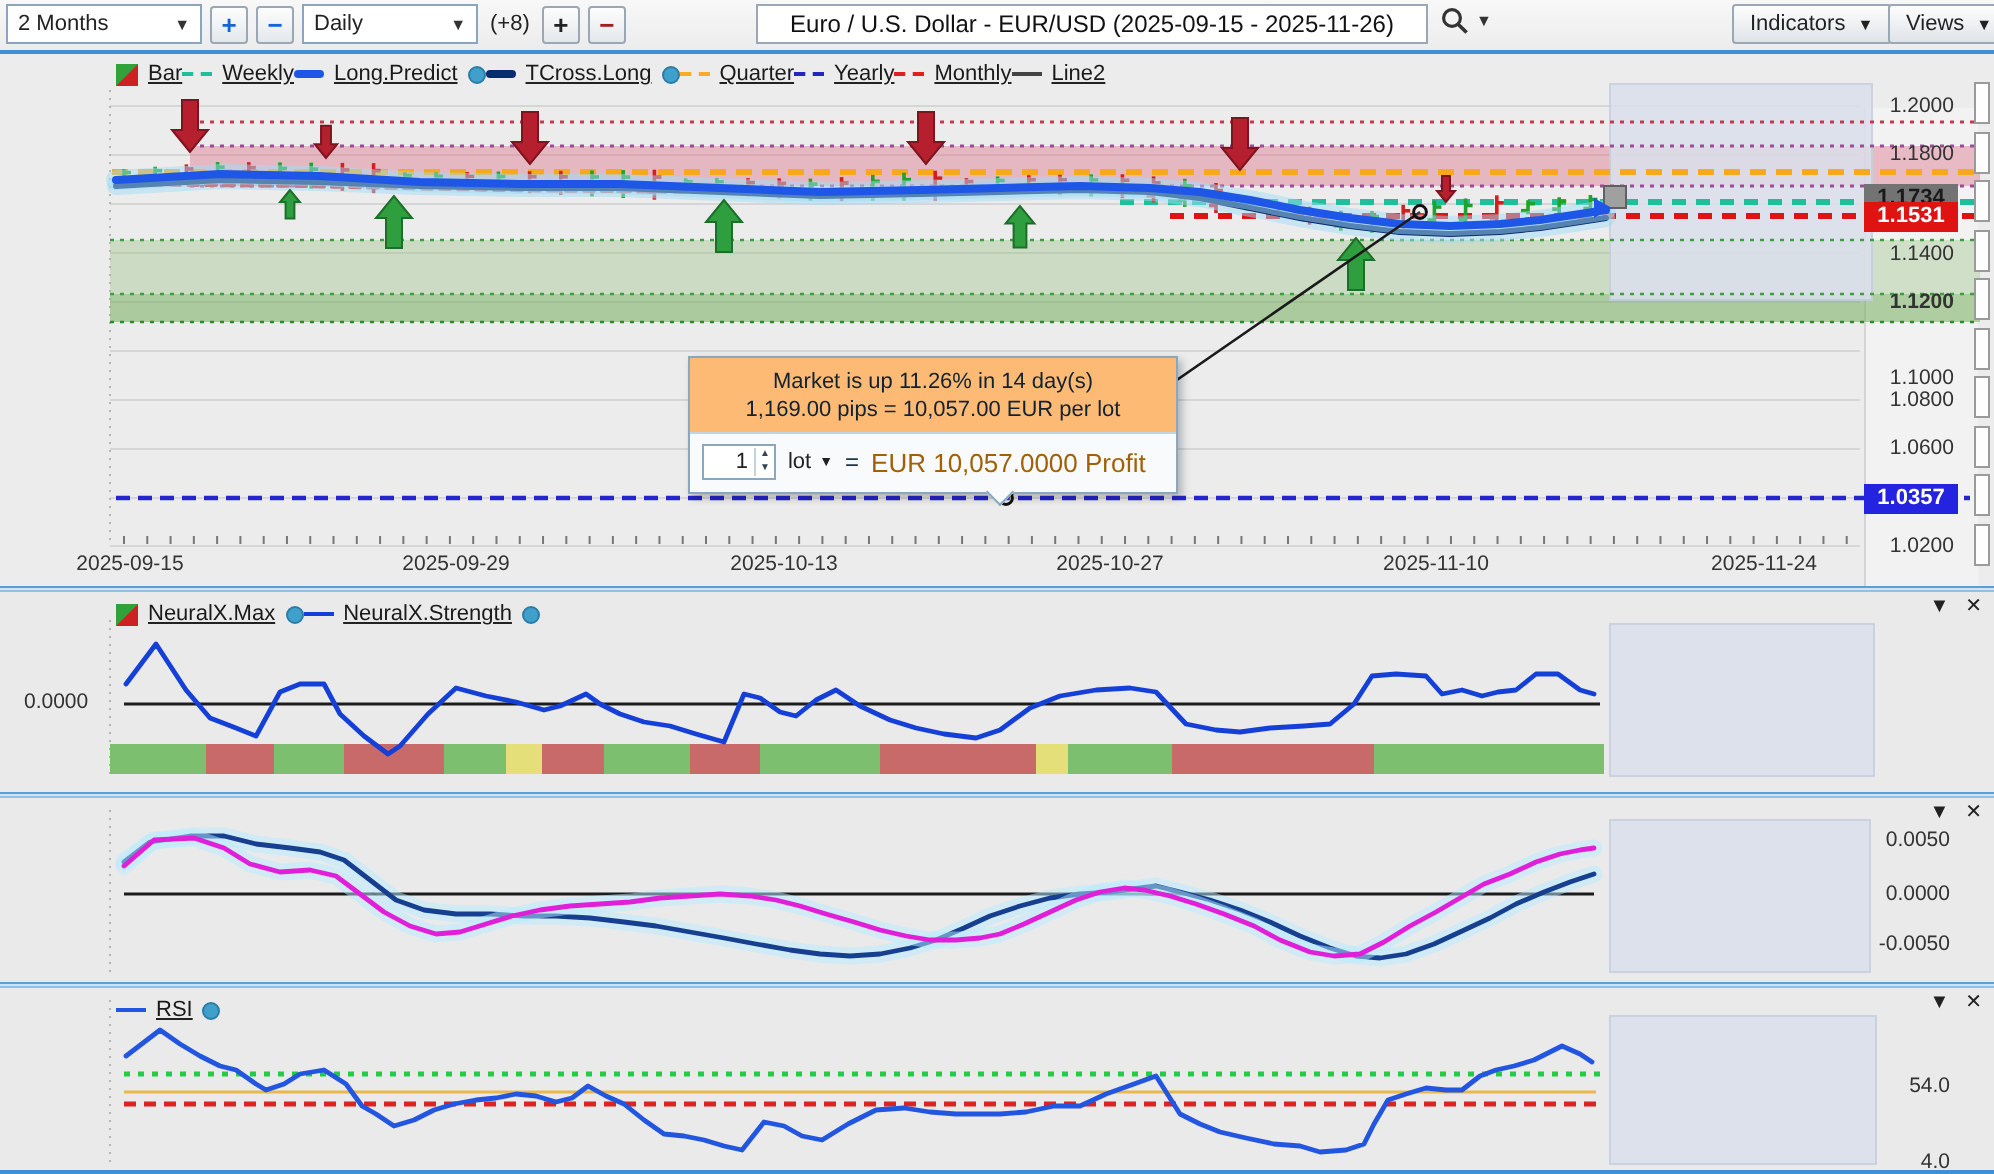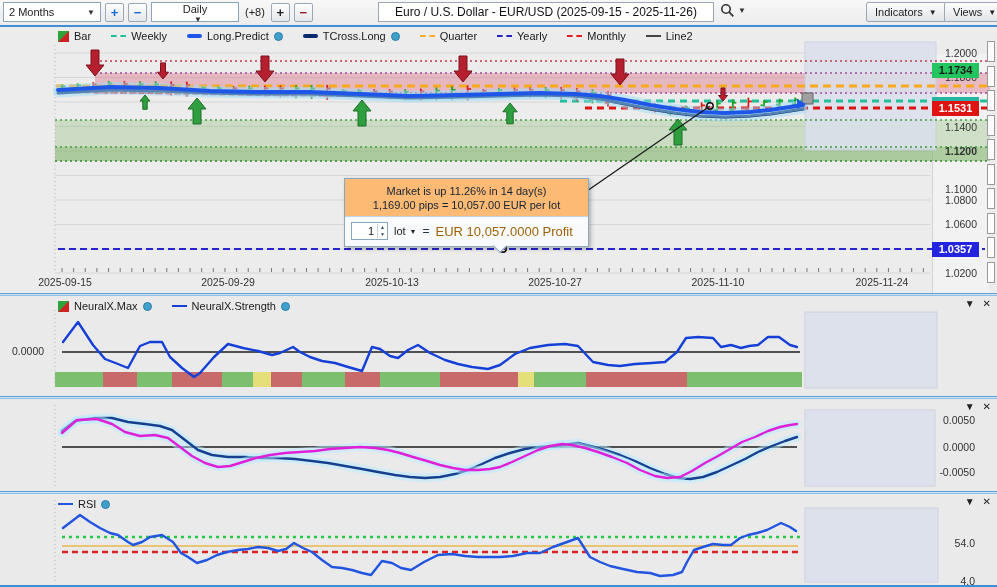--- a/index.html
+++ b/index.html
@@ -5,21 +5,21 @@
   html,body{margin:0;padding:0;background:#d8d8d8;}
   #app{position:relative;width:997px;height:587px;background:#f0f0f0;overflow:hidden;
        font-family:"Liberation Sans",sans-serif;color:#222;font-size:11px;}
   
   #toolbar{position:absolute;left:0;top:0;width:997px;height:25px;background:linear-gradient(#f8f8f8,#ececec);}
   .tb-left{position:absolute;left:3px;top:2px;display:flex;align-items:center;gap:4px;}
   .select{display:flex;align-items:center;justify-content:space-between;background:#fff;border:1px solid #8aa5bd;
           height:18px;padding:0 5px;font-size:11px;cursor:default;}
   .select .caret{font-size:8px;color:#333;margin-left:6px;}
   #range-select{width:86px;}
-  #period-select{width:76px;flex-direction:column;}
+  #period-select{width:76px;}
   .tbtn{width:19px;height:19px;border:1px solid #9aa8b5;background:linear-gradient(#fdfdfd,#e4e8ec);
         font-size:13px;font-weight:bold;line-height:15px;padding:0;cursor:pointer;border-radius:2px;}
   .tbtn.blue{color:#1565d8;}
   .tbtn.dark{color:#222;}
   .tbtn.red{color:#a02020;}
   .plusn{font-size:11px;color:#222;margin:0 2px;}
   .title-box{position:absolute;left:378px;top:2px;width:334px;height:18px;line-height:18px;background:#fff;
              border:1px solid #9aa8b5;text-align:center;font-size:12px;color:#111;white-space:nowrap;overflow:hidden;}
   .search-wrap{position:absolute;left:720px;top:3px;display:flex;align-items:center;gap:3px;}
   .search-wrap .caret{font-size:8px;color:#333;}
@@ -33,21 +33,21 @@
   
   .panel{position:absolute;left:0;width:997px;background:#ececec;}
   #main{top:27px;height:266px;}
   #p2{top:296px;height:100px;background:#eaeaea;}
   #p3{top:399px;height:92px;background:#eaeaea;}
   #p4{top:494px;height:91px;background:#eaeaea;}
   .sep{position:absolute;left:0;width:997px;height:3px;background:#cfe3f2;border-top:1px solid #5aa0d8;border-bottom:1px solid #8fc0e8;box-sizing:border-box;}
   .panel svg{position:absolute;left:0;top:0;}
   .yaxis-col{position:absolute;left:932px;top:27px;width:56px;height:266px;background:#f2f2f2;border-left:1px solid #d5d5d5;}
   
-  .legend{position:absolute;left:58px;display:flex;align-items:flex-start;gap:20px;height:14px;z-index:5;}
+  .legend{position:absolute;left:58px;display:flex;align-items:center;height:14px;z-index:5;text-decoration:underline;}
   .leg-item{display:flex;align-items:center;gap:5px;cursor:pointer;}
   .leg-label{font-size:11px;color:#1a1a1a;}
   .sw{display:inline-block;}
   .sw-bar{width:11px;height:11px;background:linear-gradient(135deg,#2fa33a 49%,#cc2222 51%);}
   .sw-dash{width:15px;height:0;border-top:2px dashed;}
   .sw-thick{width:15px;height:4px;border-radius:2px;}
   .sw-line{width:15px;height:2px;}
   .sw-solid{width:15px;height:2px;background:#444;}
   .info-dot{width:7px;height:7px;border-radius:50%;background:#3fa0cc;border:1px solid #2a7da6;display:inline-block;}
   
@@ -607,21 +607,21 @@
       <div class="axlab" style="left: 925px; top: 170px; width: 52px; text-align: right; margin-top: 13px;">1.1000</div>
       <div class="axlab" style="left: 925px; top: 194px; width: 52px; text-align: right;">1.0800</div>
       <div class="axlab" style="left: 925px; top: 218px; width: 52px; text-align: right;">1.0600</div>
       <div class="axlab" style="left: 925px; top: 267px; width: 52px; text-align: right;">1.0200</div>
       <div class="axlab" style="left: 30px; top: 276px; width: 70px; text-align: center;">2025-09-15</div>
       <div class="axlab" style="left: 193px; top: 276px; width: 70px; text-align: center;">2025-09-29</div>
       <div class="axlab" style="left: 357px; top: 276px; width: 70px; text-align: center;">2025-10-13</div>
       <div class="axlab" style="left: 520px; top: 276px; width: 70px; text-align: center;">2025-10-27</div>
       <div class="axlab" style="left: 683px; top: 276px; width: 70px; text-align: center;">2025-11-10</div>
       <div class="axlab" style="left: 847px; top: 276px; width: 70px; text-align: center;">2025-11-24</div>
-      <div class="badge" style="top: 63px; background: #22c55e; color: rgb(26, 26, 26);">1.1734</div>
+      <div class="badge" style="top: 92px; background: #737373; color: rgb(26, 26, 26);">1.1734</div>
       <div class="badge" style="top: 100.5px; background: rgb(224, 19, 19); color: rgb(255, 255, 255);">1.1531</div>
       <div class="badge" style="top: 241.5px; background: rgb(35, 35, 224); color: rgb(255, 255, 255);">1.0357</div>
       <div class="teal-strip"></div>
       <div class="axlab" style="left: 12px; top: 345px; width: 40px; text-align: left;">0.0000</div>
       <div class="axlab" style="left: 920px; top: 414px; width: 55px; text-align: right;">0.0050</div>
       <div class="axlab" style="left: 920px; top: 441px; width: 55px; text-align: right;">0.0000</div>
       <div class="axlab" style="left: 920px; top: 466px; width: 55px; text-align: right;">-0.0050</div>
       <div class="axlab" style="left: 920px; top: 537px; width: 55px; text-align: right;">54.0</div>
       <div class="axlab" style="left: 920px; top: 575px; width: 55px; text-align: right;">4.0</div>
       <div class="scrollbox" style="top: 41px;"></div>

